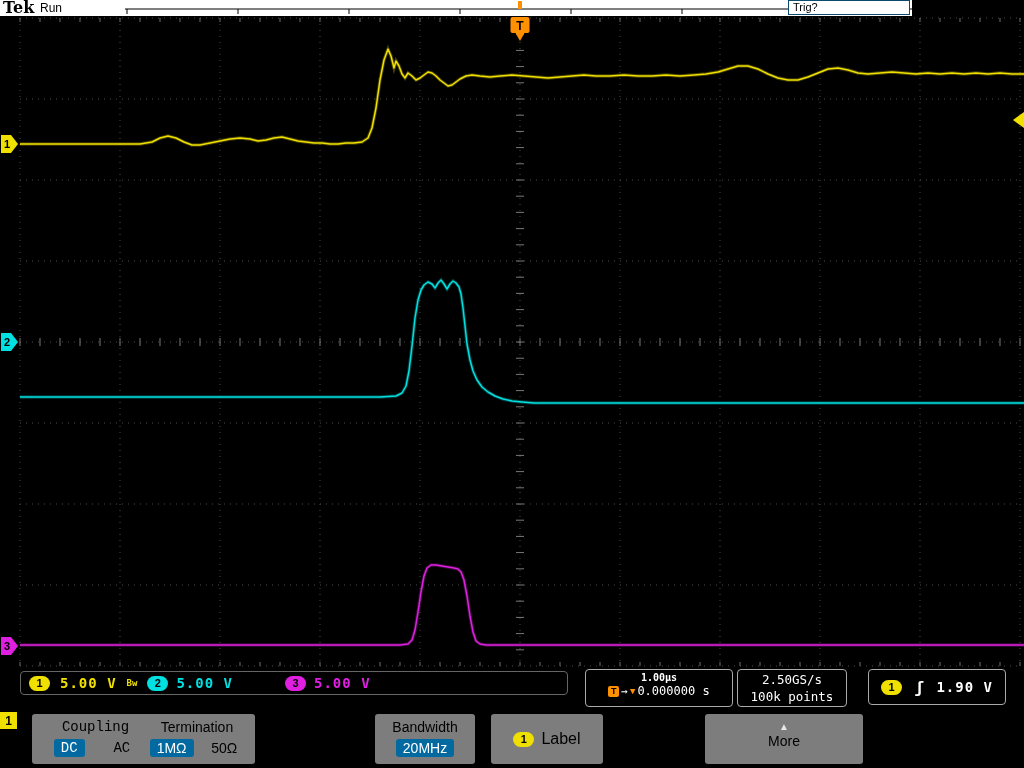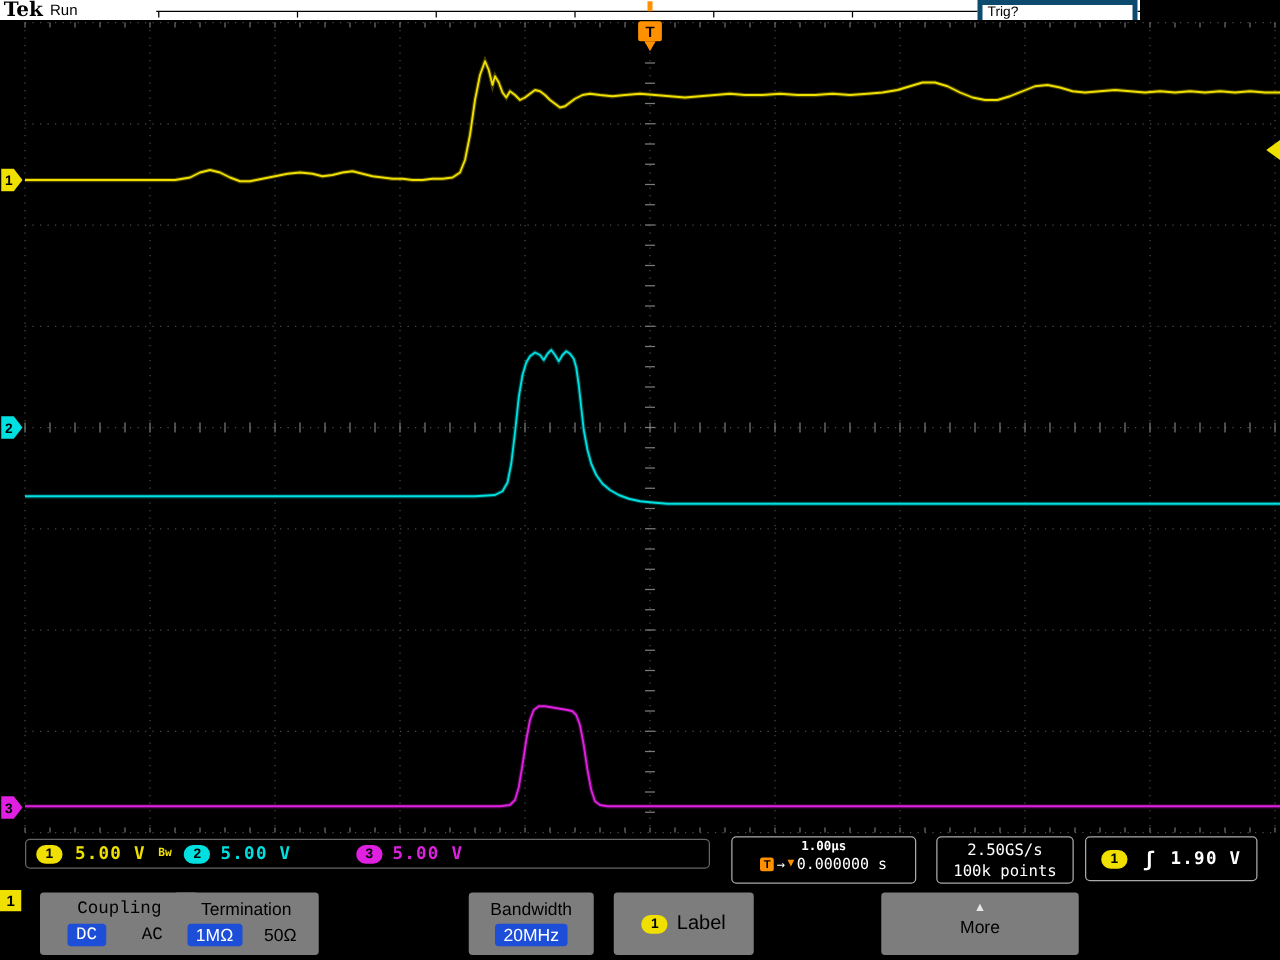--- a/index.html
+++ b/index.html
@@ -5,21 +5,21 @@
   html,body{margin:0;padding:0;background:#000;}
   .screen{position:relative;width:1024px;height:768px;background:#000;overflow:hidden;
           font-family:"Liberation Sans",sans-serif;}
 
   
   .topbar{position:absolute;top:0;left:0;width:912px;height:16px;background:#fff;}
   .tek-logo{position:absolute;left:3px;top:-2px;font-family:"DejaVu Serif",serif;
             font-weight:bold;font-size:16px;color:#000;}
   .run-status{position:absolute;left:40px;top:1px;font-size:12px;color:#000;}
   .ruler-svg{position:absolute;left:0;top:0;}
-  .trig-status{position:absolute;right:2px;top:0px;width:116px;height:13px;border:4px solid #0c4a6e;
+  .trig-status{position:absolute;right:2px;top:0px;width:116px;height:13px;border:1px solid #0c4a6e;
                background:#fff;color:#000;font-size:11px;line-height:13px;padding-left:4px;}
 
   
   #graticule{position:absolute;top:16px;left:0;background:#000;}
 
   
   .readouts{position:absolute;top:668px;left:0;width:1024px;height:42px;background:#000;
             font-family:"DejaVu Sans Mono",monospace;}
   .rbox{position:absolute;background:#000;border:1px solid #aaa;border-radius:4px;color:#fff;}
   .channels-box{left:20px;top:3px;width:548px;height:24px;border-color:#666;
@@ -32,38 +32,38 @@
   .grp{display:flex;align-items:center;gap:8px;}
   .grp3{margin-left:42px;}
   .horiz-box{left:585px;top:1px;width:146px;height:36px;text-align:center;}
   .hline1{font-weight:bold;font-size:10px;margin-top:2px;}
   .hline2{font-size:12px;display:flex;align-items:center;justify-content:center;gap:2px;margin-top:1px;}
   .tsq{display:inline-flex;align-items:center;justify-content:center;width:11px;height:11px;
        background:#ff9000;color:#000;font-size:9px;font-weight:bold;border-radius:2px;
        font-family:"Liberation Sans",sans-serif;}
   .tri{color:#ff9000;font-size:9px;}
   .arr{color:#fff;font-size:11px;}
-  .acq-box{left:737px;top:1px;width:108px;height:36px;text-align:center;font-size:12.5px;margin-left:12px;}
+  .acq-box{left:737px;top:1px;width:108px;height:36px;text-align:center;font-size:12.5px;}
   .acq-box div{margin-top:2px;}
   .trigger-box{left:868px;top:1px;width:138px;height:36px;display:flex;align-items:center;
                justify-content:space-between;padding:0 12px;box-sizing:border-box;font-size:14px;}
   .slope{color:#fff;font-size:16px;font-weight:bold;}
   .tlevel{font-weight:bold;font-size:14px;letter-spacing:1px;}
 
   
   .menu{position:absolute;top:710px;left:0;width:1024px;height:58px;background:#000;
         font-family:"Liberation Sans",sans-serif;}
   .chanind{position:absolute;left:0;top:2px;width:17px;height:17px;background:#f0e000;color:#000;
            font-weight:bold;font-size:12px;display:flex;align-items:center;justify-content:center;}
   .mbtn{position:absolute;top:4px;height:50px;background:#7d7d7d;border-radius:3px;color:#000;
         box-sizing:border-box;cursor:pointer;}
   .btitle{text-align:center;font-size:14px;margin-top:5px;}
   .brow{display:flex;justify-content:space-evenly;align-items:center;margin-top:4px;font-size:14px;}
   .chip{padding:1px 7px;border-radius:3px;color:#000;}
-  .chip.sel{background:#1d4ed8;color:#fff;}
+  .chip.sel{background:#0369a1;color:#fff;}
   .b-coupling{left:32px;width:127px;font-family:Liberation Mono, monospace;}
   .b-termination{left:139px;width:116px;}
   .b-invert{left:259px;width:112px;}
   .b-bandwidth{left:375px;width:100px;}
   .b-label{left:491px;width:112px;display:flex;align-items:center;justify-content:center;gap:7px;}
   .b-more{left:705px;width:158px;}
   .more-arrow{display:block;text-align:center;color:#e8e8e8;font-size:10px;margin-top:7px;}
   .more-title{text-align:center;font-size:14px;margin-top:1px;}
   .datetime{position:absolute;left:903px;top:4px;width:118px;height:50px;background:#000;
             border:1px solid #ccc;color:#fff;text-align:center;font-size:13px;box-sizing:border-box;

